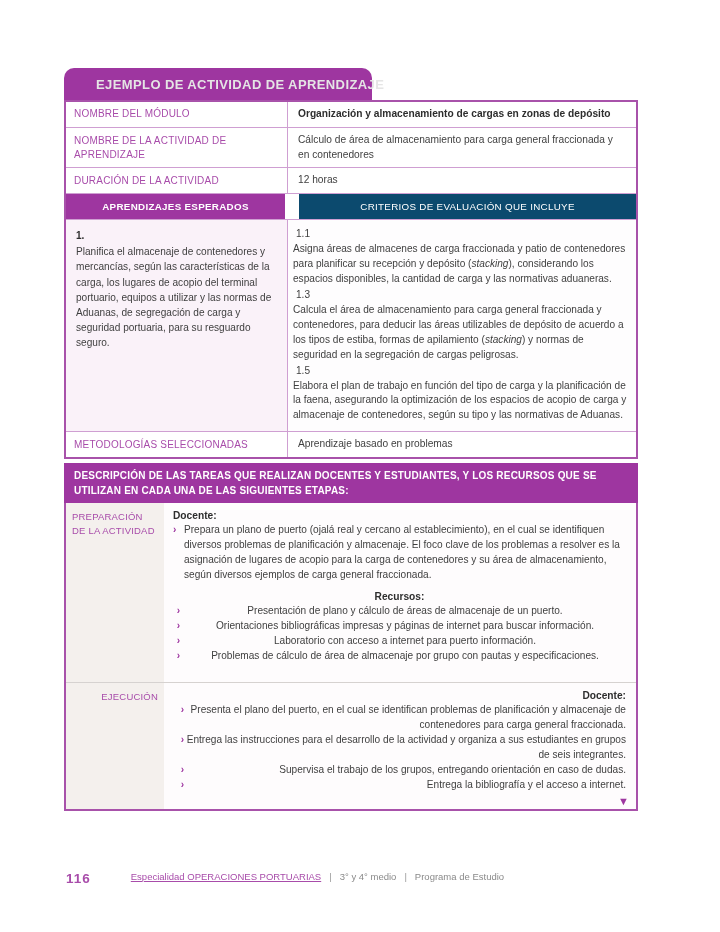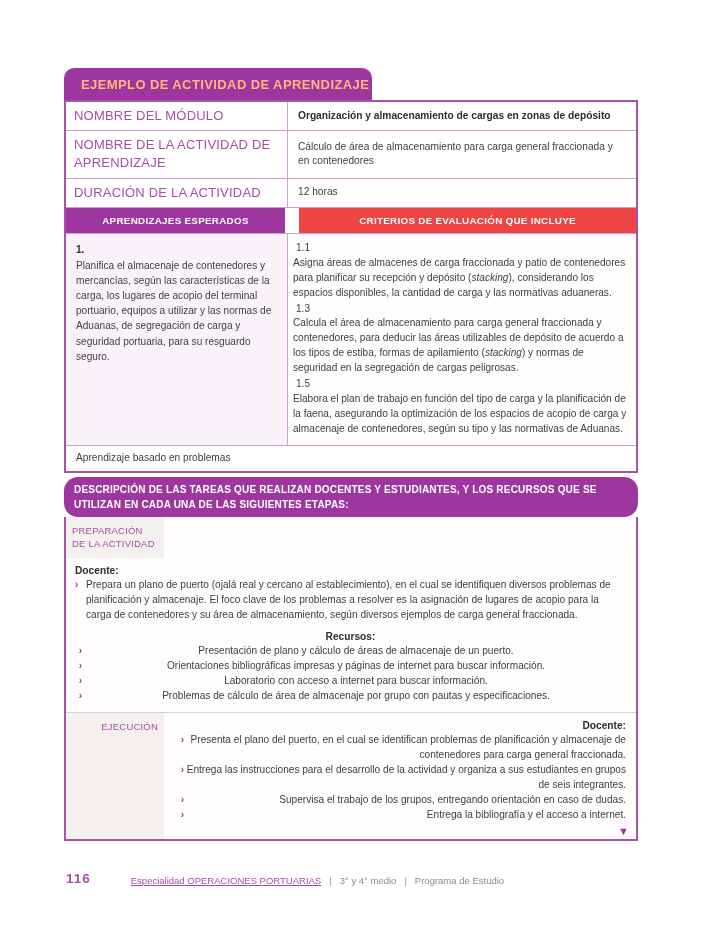--- a/index.html
+++ b/index.html
@@ -1,78 +1,78 @@
 <!DOCTYPE html>
 <html><head>
 <meta charset="utf-8">
 <style>
   html,body{margin:0;padding:0;background:#ffffff;}
   .sheet{position:relative;width:720px;height:932px;background:#fff;
          font-family:"Liberation Sans",sans-serif;color:#3f3f3f;overflow:hidden;}
   .content{position:absolute;left:64px;top:68px;width:574px;}
 
   
-  .tab{background:#9e36a0;color:#fdba74;border-radius:10px 10px 0 0;width:308px;height:32px;
-       display:flex;align-items:center;padding-left:17px;box-sizing:border-box;
+  .tab{background:#9e36a0;color:#e5e5e5;border-radius:10px 10px 0 0;width:308px;height:32px;
+       display:flex;align-items:center;padding-left:32px;box-sizing:border-box;
        font-size:13px;font-weight:bold;letter-spacing:.4px;white-space:nowrap;}
 
   
   .tbl{border:2px solid #a852aa;background:#fff;}
   .group{display:contents;}
   .row{display:flex;border-top:1px solid #cf9fd2;align-items:stretch;}
   #info-rows .row:first-child{border-top:none;}
   .cell-label{width:222px;flex:none;box-sizing:border-box;border-right:1px solid #cf9fd2;
-              padding:5px 8px;font-size:13px;color:#a84caa;letter-spacing:.2px;
+              padding:5px 8px;font-size:10px;color:#a84caa;letter-spacing:.2px;
               display:flex;align-items:center;line-height:1.4;}
   .cell-value{flex:1;padding:5px 10px;font-size:10.2px;line-height:1.45;
               display:flex;align-items:center;}
   .cell-value.bold{font-weight:bold;color:#2e2e2e;}
 
   
   .hdr-row{display:flex;border-top:1px solid #cf9fd2;}
   .hdr-left{width:219px;margin-right:14px;background:#9e36a0;color:#fff;height:25px;
             display:flex;align-items:center;justify-content:center;
             font-size:9.8px;font-weight:bold;letter-spacing:.3px;}
-  .hdr-right{flex:1;background:#ef4444;color:#fff;height:25px;
+  .hdr-right{flex:1;background:#0c4a6e;color:#fff;height:25px;
              display:flex;align-items:center;justify-content:center;
-             font-size:9.8px;font-weight:bold;letter-spacing:.3px;}
+             font-size:9.8px;font-weight:normal;letter-spacing:.3px;}
 
   
   .content-row{display:flex;border-top:1px solid #cf9fd2;min-height:191px;}
   .exp-cell{width:222px;flex:none;box-sizing:border-box;background:#faf2f9;
             border-right:1px solid #cf9fd2;padding:8px 10px;font-size:10.1px;line-height:1.5;}
   .exp-num{font-weight:bold;color:#2e2e2e;margin:0 0 1px;}
   .crit-cell{flex:1;padding:7px 8px 7px 5px;font-size:10.1px;line-height:1.48;background:#fefdfe;}
   .crit-item{display:flex;margin-bottom:1px;flex-direction:column;}
   .crit-num{width:24px;flex:none;padding-left:3px;box-sizing:border-box;}
   .crit-text{flex:1;}
 
   
   .banner{margin-top:4px;background:#9e36a0;color:#fff;font-weight:bold;font-size:10px;
           line-height:1.5;padding:5px 10px;box-sizing:border-box;min-height:37px;
-          display:flex;align-items:center;letter-spacing:.2px;border-radius:14px;}
+          display:flex;align-items:center;letter-spacing:.2px;}
 
   
   .stage-tbl{border:2px solid #a852aa;border-top:none;position:relative;background:#fefcfd;}
   .stage-row{display:flex;align-items:stretch;}
   .stage-row + .stage-row{border-top:1px solid #d6d2d0;text-align:right;}
-  #stages div.stage-row:nth-of-type(1){min-height:179px;flex-direction:column;}
+  #stages div.stage-row:nth-of-type(1){min-height:179px;}
   #stages div.stage-row:nth-of-type(2){min-height:126px;}
   .stage-label{width:98px;flex:none;box-sizing:border-box;background:#f4f0ed;
                padding:7px 6px;font-size:9.5px;color:#a84caa;line-height:1.45;letter-spacing:.2px;}
   .stage-content{flex:1;padding:5px 10px 8px 9px;}
   .block + .block{margin-top:8px;text-align:center;}
   .block-h{font-weight:bold;color:#2e2e2e;font-size:10.2px;margin:2px 0;}
   .b-item{display:flex;font-size:10.1px;line-height:1.48;}
   .b-mark{color:#9e36a0;width:11px;flex:none;font-weight:bold;}
   .b-text{flex:1;}
   .arrow{position:absolute;right:7px;bottom:2px;color:#9e36a0;font-size:11px;line-height:1;}
 
   
-  .footer{position:absolute;left:66px;top:871px;display:flex;align-items:flex-end;
+  .footer{position:absolute;left:66px;top:871px;display:flex;align-items:flex-start;
           font-size:9.5px;color:#8a8a8a;}
   .page-num{color:#a84caa;font-size:13.5px;font-weight:bold;margin-right:40px;letter-spacing:1px;}
   .spec{color:#a84caa;text-decoration:underline;}
   .sep{margin:0 8px;color:#9a9a9a;}
   i{font-style:italic;}
 </style>
 </head>
 <body>
 
 <div class="sheet">
@@ -114,20 +114,21 @@
               <span class="crit-text rich">Calcula el área de almacenamiento para carga general fraccionada y contenedores, para deducir las áreas utilizables de depósito de acuerdo a los tipos de estiba, formas de apilamiento (<i>stacking</i>) y normas de seguridad en la segregación de cargas peligrosas.</span>
             </div>
             <div class="crit-item">
               <span class="crit-num">1.5</span>
               <span class="crit-text rich">Elabora el plan de trabajo en función del tipo de carga y la planificación de la faena, asegurando la optimización de los espacios de acopio de carga y almacenaje de contenedores, según su tipo y las normativas de Aduanas.</span>
             </div>
           </div>
       </div>
 
       <div class="row">
+        <div class="cell-label">METODOLOGÍAS SELECCIONADAS</div>
         <div class="cell-value">Aprendizaje basado en problemas</div>
       </div>
     </div>
 
     <div class="banner">DESCRIPCIÓN DE LAS TAREAS QUE REALIZAN DOCENTES Y ESTUDIANTES, Y LOS RECURSOS QUE SE UTILIZAN EN CADA UNA DE LAS SIGUIENTES ETAPAS:</div>
 
     <div class="stage-tbl" id="stages">
       <span class="arrow">▼</span>
     <div class="stage-row">
           <div class="stage-label">PREPARACIÓN DE LA ACTIVIDAD</div>
@@ -147,21 +148,21 @@
                 <div class="b-item">
                   <span class="b-mark">›</span>
                   <span class="b-text">Presentación de plano y cálculo de áreas de almacenaje de un puerto.</span>
                 </div>
                 <div class="b-item">
                   <span class="b-mark">›</span>
                   <span class="b-text">Orientaciones bibliográficas impresas y páginas de internet para buscar información.</span>
                 </div>
                 <div class="b-item">
                   <span class="b-mark">›</span>
-                  <span class="b-text">Laboratorio con acceso a internet para buscar información.</span>
+                  <span class="b-text">Laboratorio con acceso a internet para puerto información.</span>
                 </div>
                 <div class="b-item">
                   <span class="b-mark">›</span>
                   <span class="b-text">Problemas de cálculo de área de almacenaje por grupo con pautas y especificaciones.</span>
                 </div>
               </div>
             </div>
           </div>
         </div>
         <div class="stage-row">

